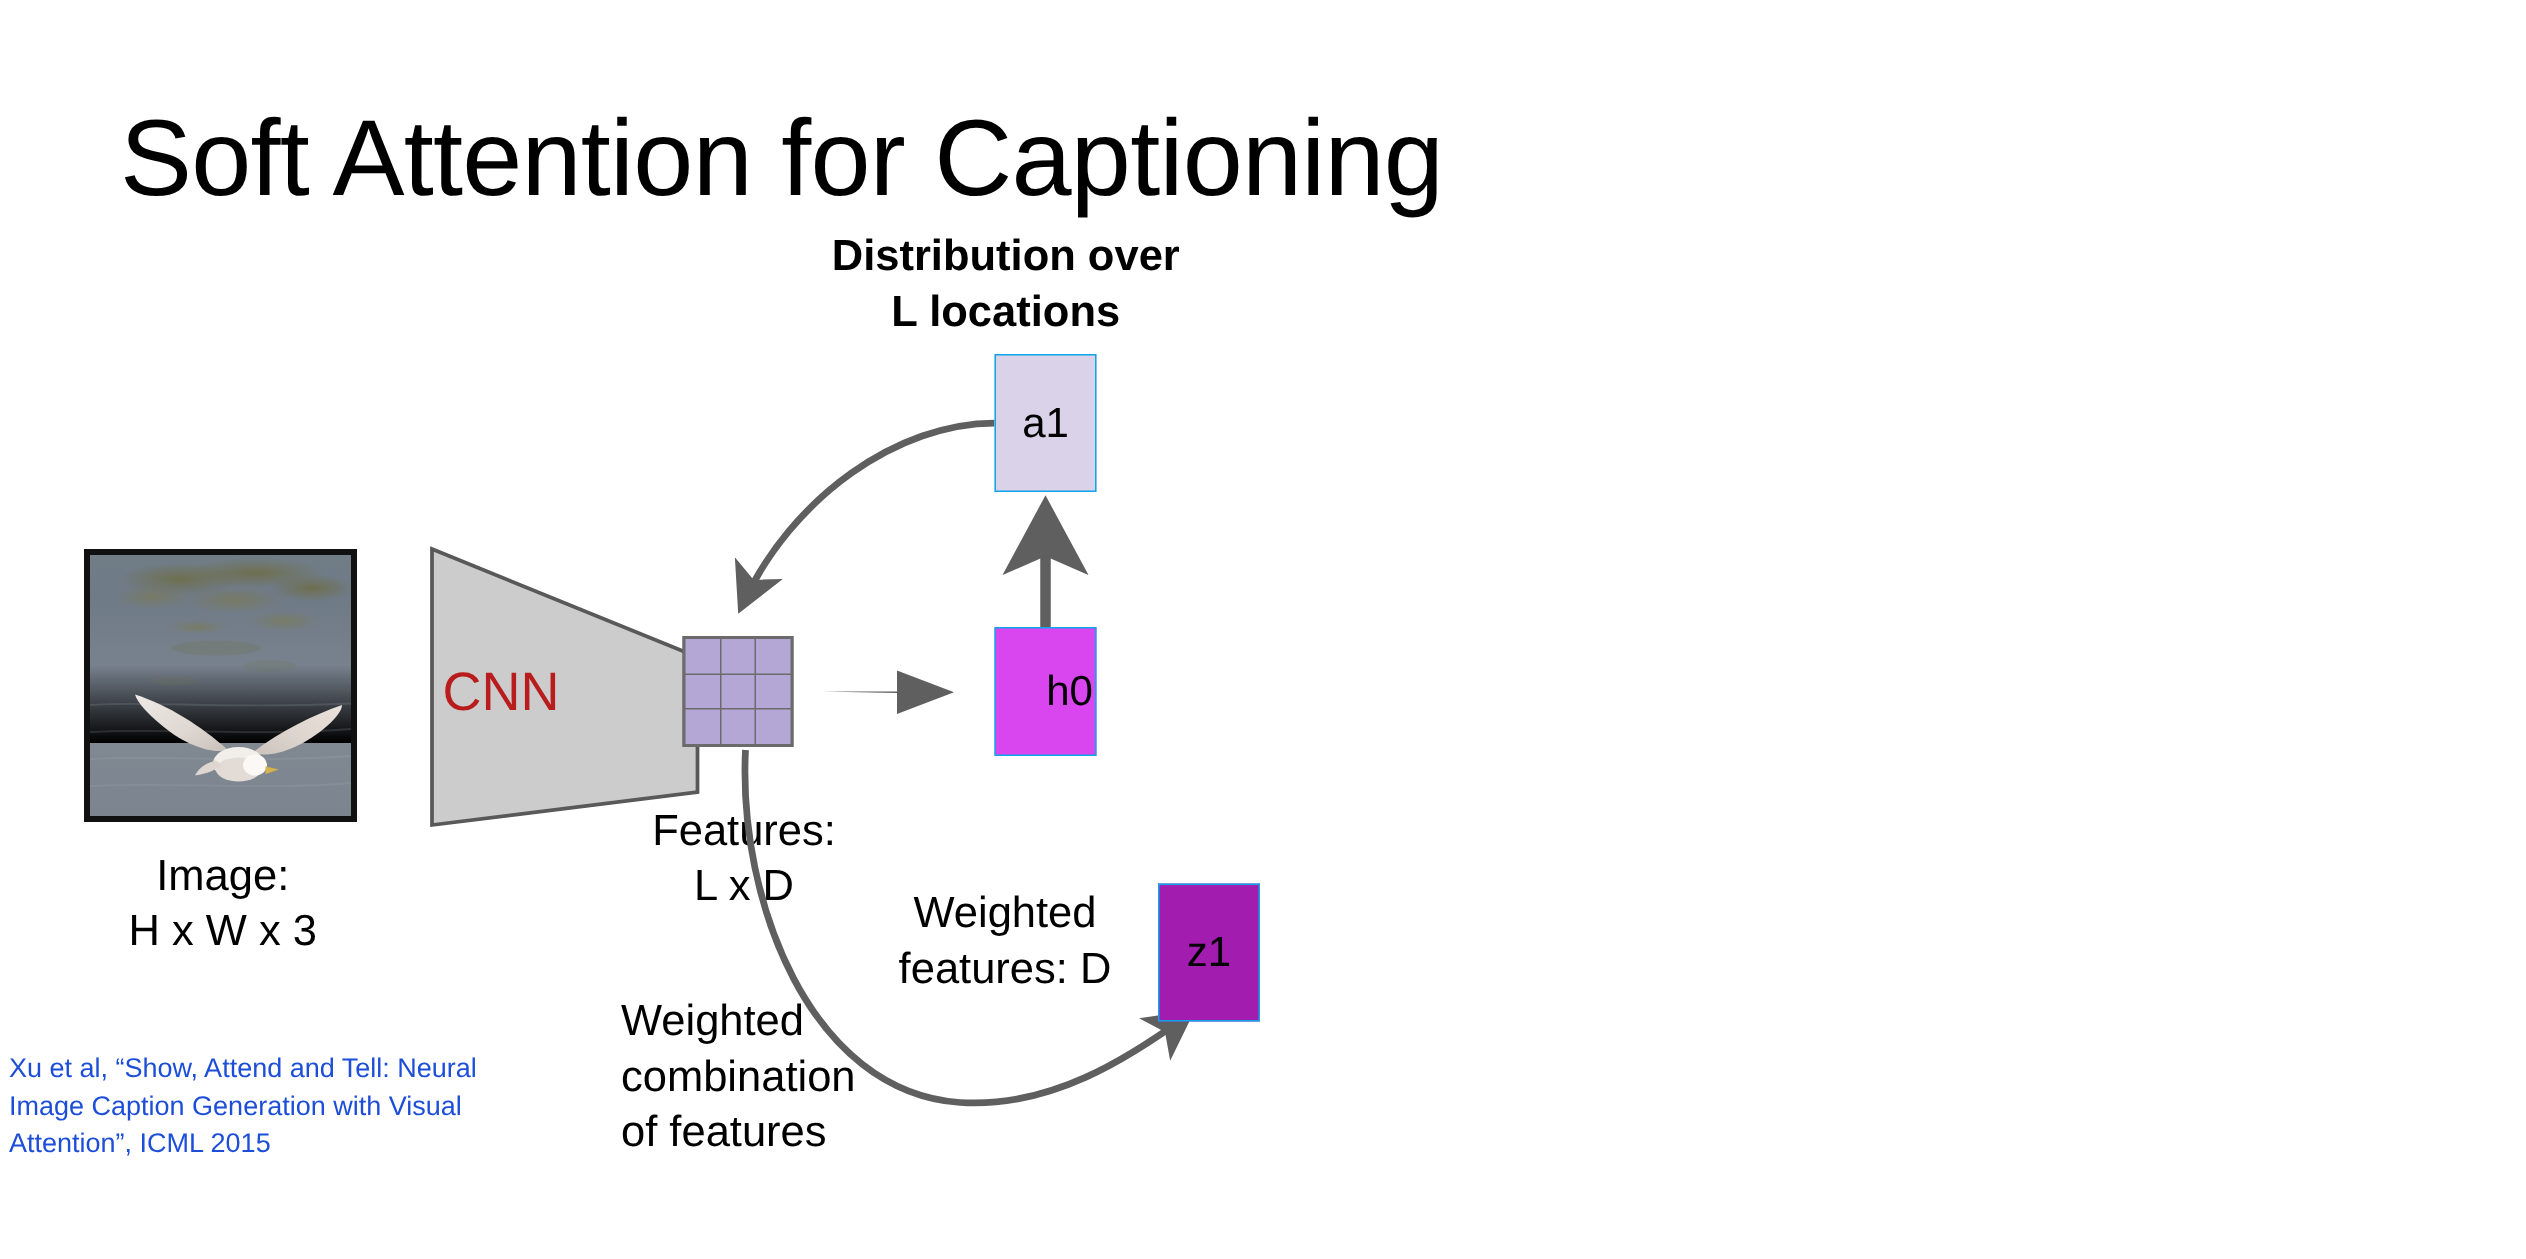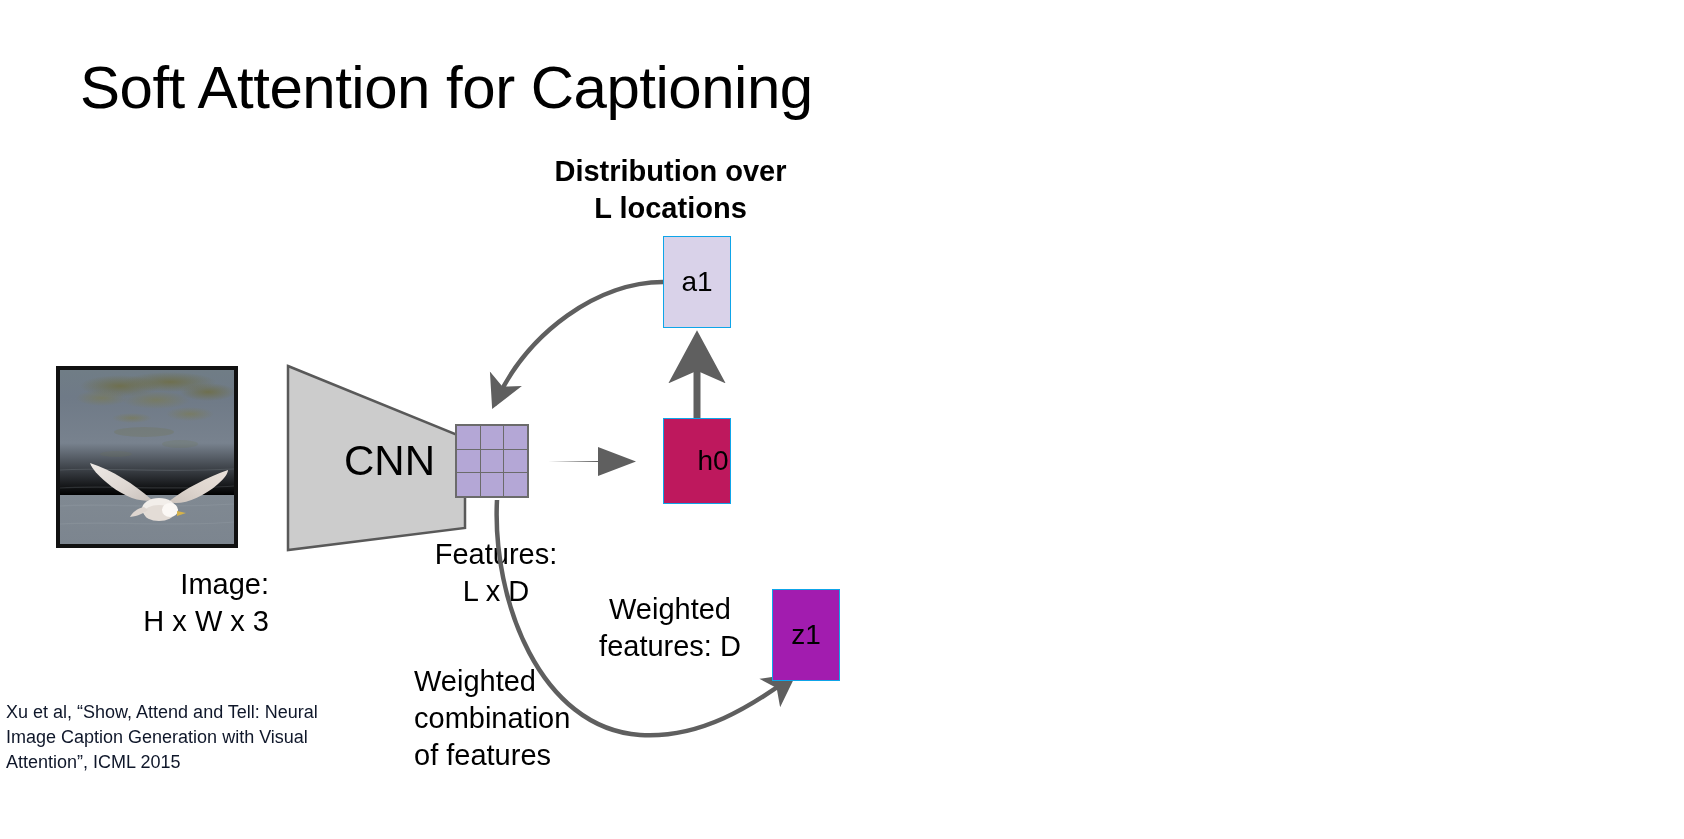--- a/index.html
+++ b/index.html
@@ -16,22 +16,22 @@
     width: 1684px;
     height: 839px;
     background: #ffffff;
     overflow: hidden;
   }
 
   
   #slide-title {
     position: absolute;
     left: 80px;
-    top: 36px;
-    font-size: 60px;
+    top: 54px;
+    font-size: 72px;
     line-height: 104px;
     letter-spacing: -0.5px;
     white-space: nowrap;
     color: #000000;
   }
 
   
   .label {
     position: absolute;
     font-size: 29px;
@@ -52,43 +52,42 @@
     box-sizing: border-box;
     overflow: hidden;
     background: #6e7a88;
   }
   #photo-canvas {
     display: block;
     width: 100%;
     height: 100%;
   }
   #image-caption {
-    left: 64px;
+    left: 46px;
     top: 566px;
     width: 205px;
-    text-align: right;
   }
 
   
   #cnn-shape {
     position: absolute;
     left: 283px;
     top: 360px;
     width: 186px;
     height: 196px;
   }
   #cnn-label {
     position: absolute;
     left: 295px;
     top: 436px;
     width: 140px;
-    text-align: right;
-    font-size: 42px;
+    text-align: left;
+    font-size: 36px;
     line-height: 50px;
-    color: #000000;
+    color: #b91c1c;
   }
 
   
   #feature-grid {
     position: absolute;
     left: 455px;
     top: 424px;
     width: 74px;
     height: 74px;
     display: grid;
@@ -125,21 +124,21 @@
     top: 236px;
     width: 68px;
     height: 92px;
     background: #d9d2e9;
   }
   #box-h0 {
     left: 663px;
     top: 418px;
     width: 68px;
     height: 86px;
-    background: #be185d;
+    background: #d946ef;
     padding-left: 32px;
   }
   #box-z1 {
     left: 772px;
     top: 589px;
     width: 68px;
     height: 92px;
     background: #a21caf;
   }
 
@@ -173,21 +172,21 @@
   }
 
   
   #citation {
     position: absolute;
     left: 6px;
     top: 700px;
     width: 330px;
     font-size: 18px;
     line-height: 25px;
-    color: #0f172a;
+    color: #1d4ed8;
     white-space: pre-line;
     text-align: left;
   }
 </style>
 </head>
 <body>
 
 <div id="slide">
 
   <div id="slide-title">Soft Attention for Captioning</div>

